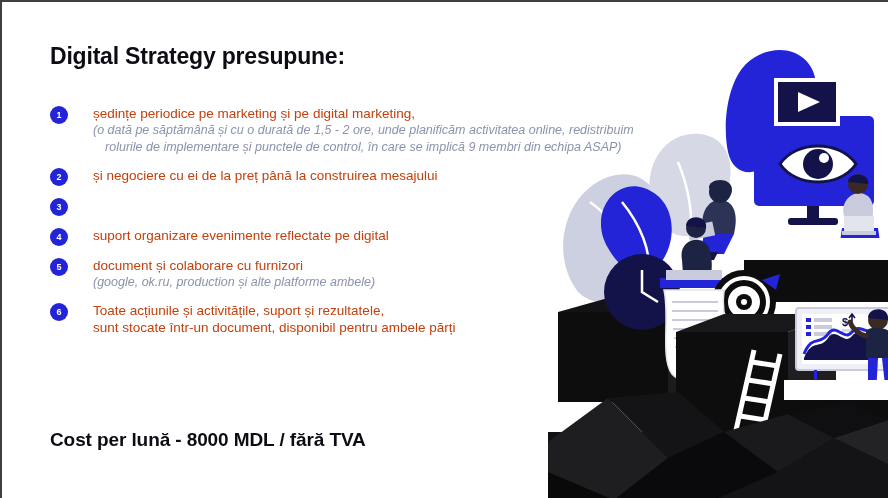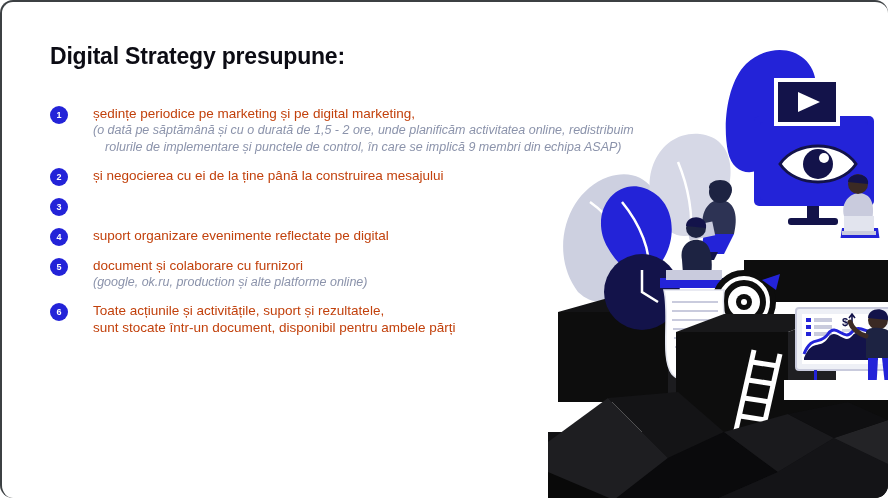--- a/index.html
+++ b/index.html
@@ -10,21 +10,20 @@
   #slide {
     position: relative;
     width: 888px;
     height: 498px;
     background: #ffffff;
     overflow: hidden;
     font-family: "Liberation Sans", sans-serif;
     border-top: 2px solid #3c4043;
     border-left: 2px solid #3c4043;
     box-sizing: border-box;
-    border-radius: 13px;
   }
 
   
   #title {
     position: absolute;
     left: 48px;
     top: 26px;
     font-size: 23px;
     font-weight: bold;
     color: #0c0c14;
@@ -115,53 +114,54 @@
       <div class="body">
         <div class="line">ședințe periodice pe marketing și pe digital marketing,</div>
         <div class="sub">(o dată pe săptămână și cu o durată de 1,5 - 2 ore, unde planificăm activitatea online, redistribuim</div>
         <div class="sub">rolurile de implementare și punctele de control, în care se implică 9 membri din echipa ASAP)</div>
       </div>
     </div>
 
     <div class="item" style="margin-bottom:11px;">
       <div class="badge">2</div>
       <div class="body">
-        <div class="line">și negocierea cu ei de la ține până la construirea mesajului</div>
+        <div class="line">și negociere cu ei de la preț până la construirea mesajului</div>
       </div>
     </div>
 
     <div class="item" style="margin-bottom:11px;">
       <div class="badge">3</div>
     </div>
 
     <div class="item" style="margin-bottom:11px;">
       <div class="badge">4</div>
       <div class="body">
         <div class="line">suport organizare evenimente reflectate pe digital</div>
       </div>
     </div>
 
     <div class="item" style="margin-bottom:11px;">
       <div class="badge">5</div>
       <div class="body">
         <div class="line">document și colaborare cu furnizori</div>
-        <div class="sub">(google, ok.ru, production și alte platforme online)</div>
+        <div class="sub">(google, ok.ru, production și alte platforme ambele)</div>
       </div>
     </div>
 
     <div class="item">
       <div class="badge">6</div>
       <div class="body">
         <div class="line">Toate acțiunile și activitățile, suport și rezultatele,</div>
         <div class="line">sunt stocate într-un document, disponibil pentru ambele părți</div>
       </div>
     </div>
 
   </div>
 
+  <div id="footer">Cost per lună - 8000 MDL / fără TVA</div>
 
   <svg id="art" viewBox="0 0 340 498">
 
     <g>
       <path d="M30 290 C0 250 18 190 60 175 C98 162 120 196 112 230 C104 268 64 322 30 290 Z" fill="#cdd0e0"></path>
       <path d="M110 215 C88 175 112 128 152 132 C188 136 190 180 170 210 C152 238 126 244 110 215 Z" fill="#d6d8e6"></path>
       <path d="M42 200 C62 214 86 244 92 272" stroke="#ffffff" stroke-width="2.5" fill="none"></path>
       <path d="M130 160 C140 184 146 214 142 238" stroke="#ffffff" stroke-width="2.5" fill="none"></path>
     </g>
 

